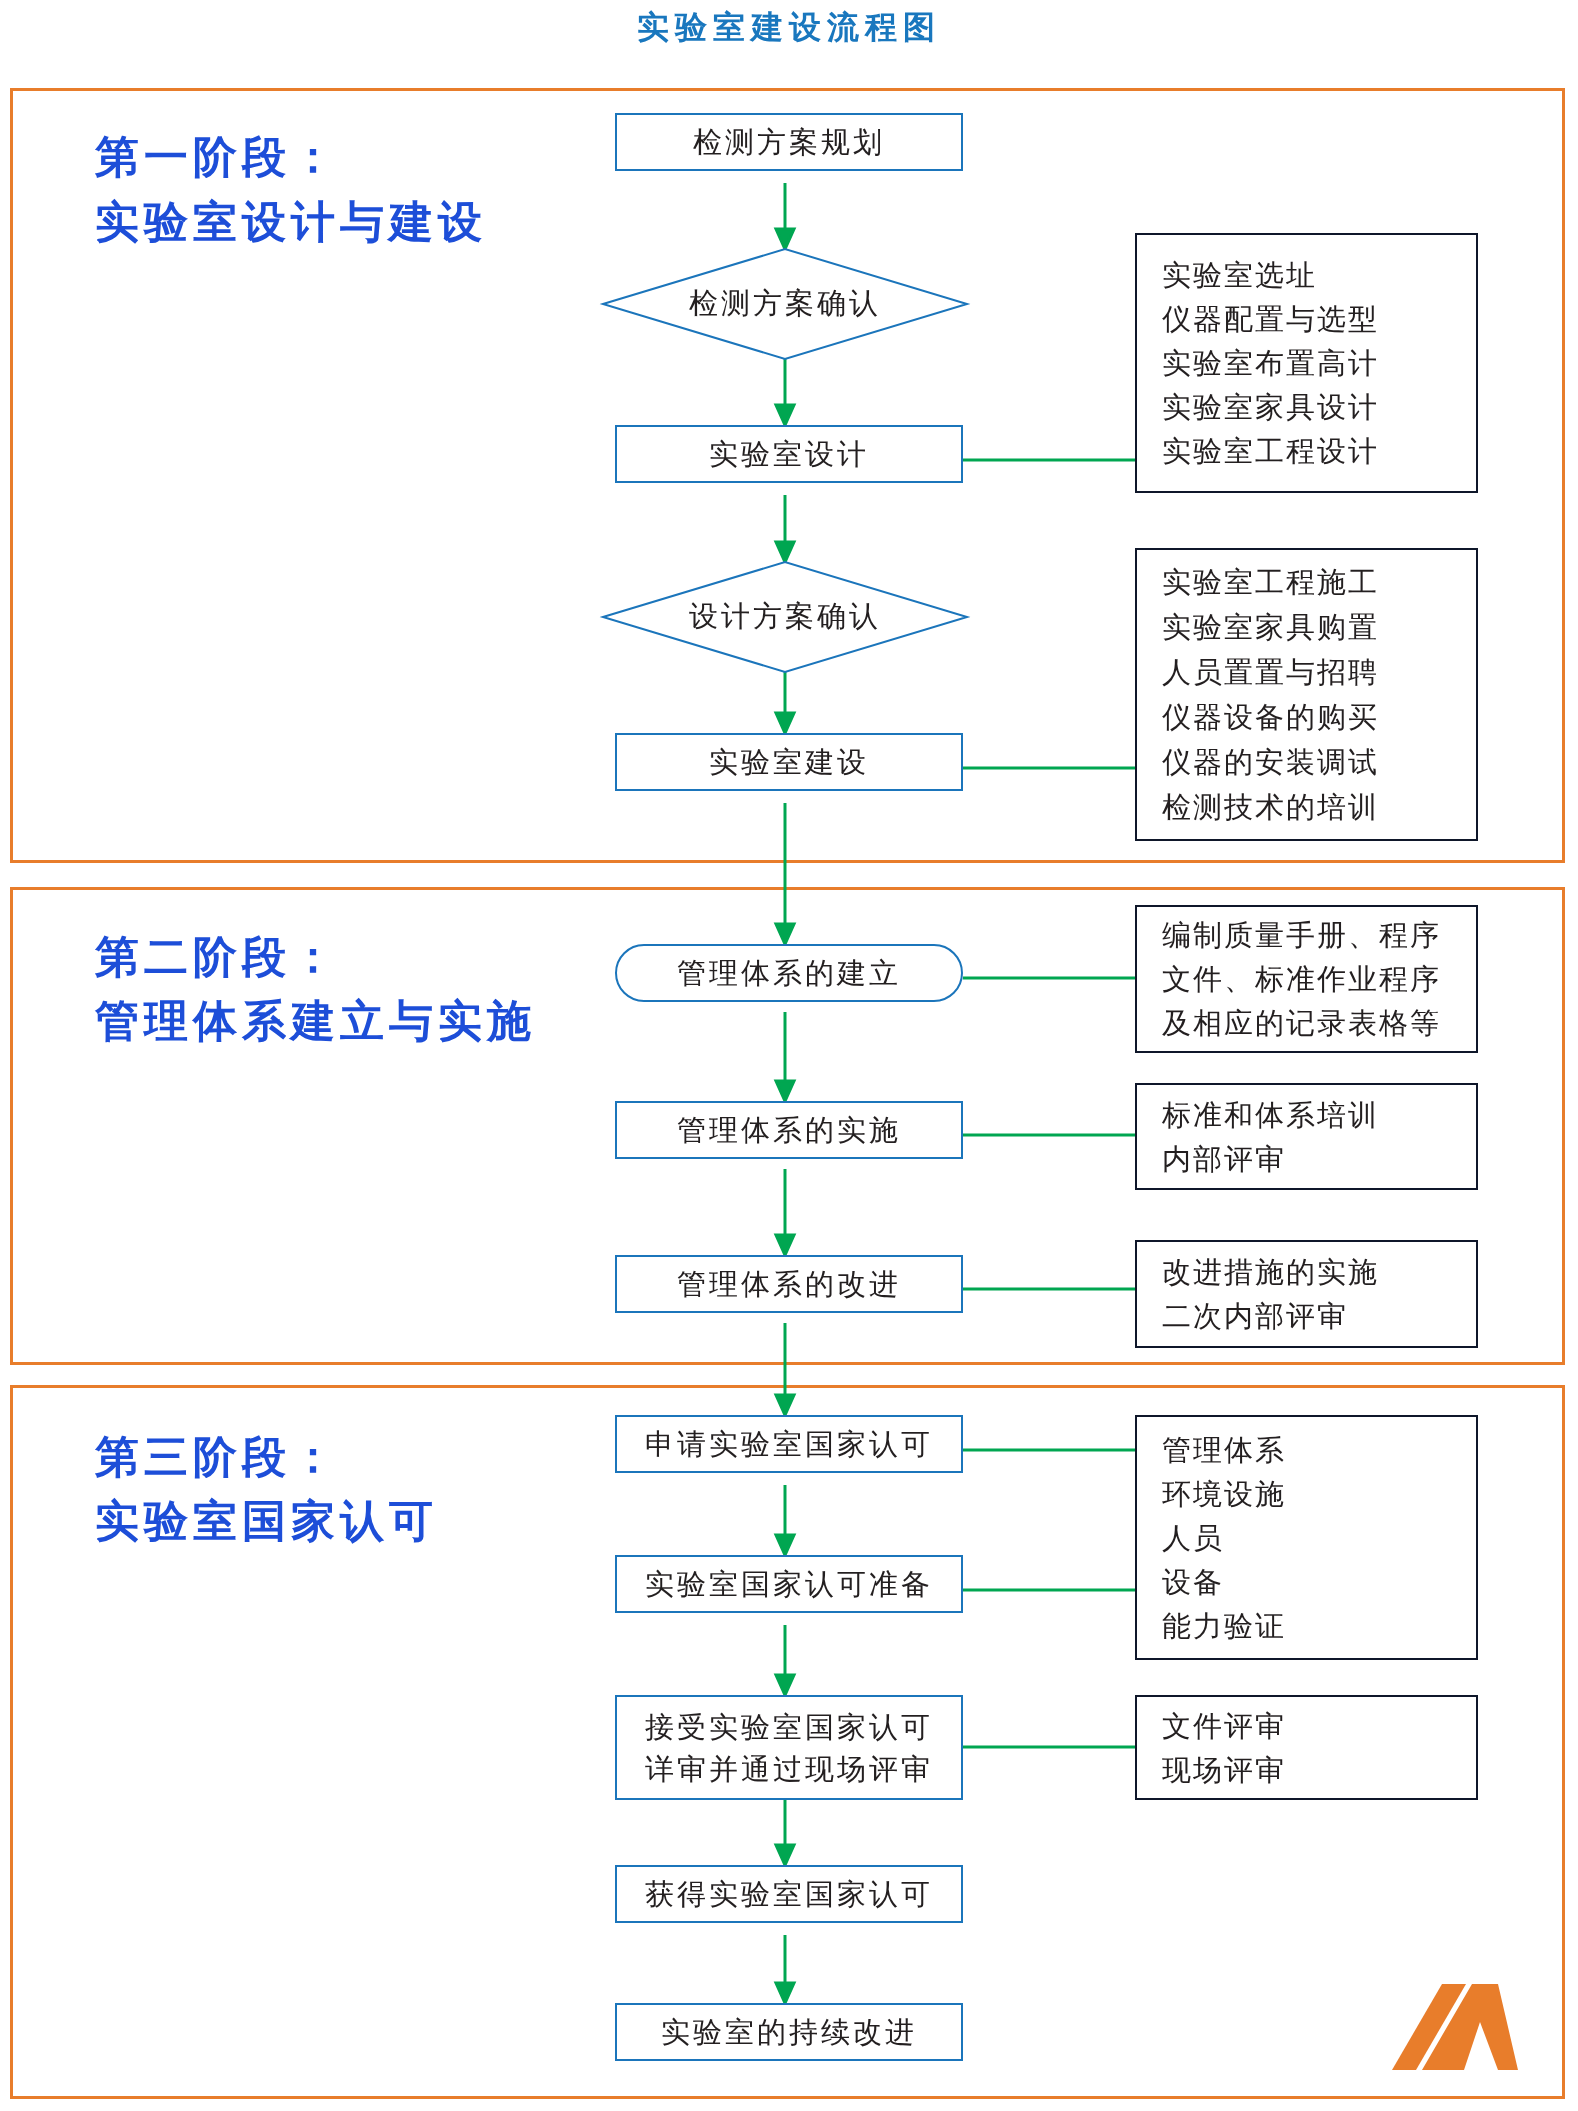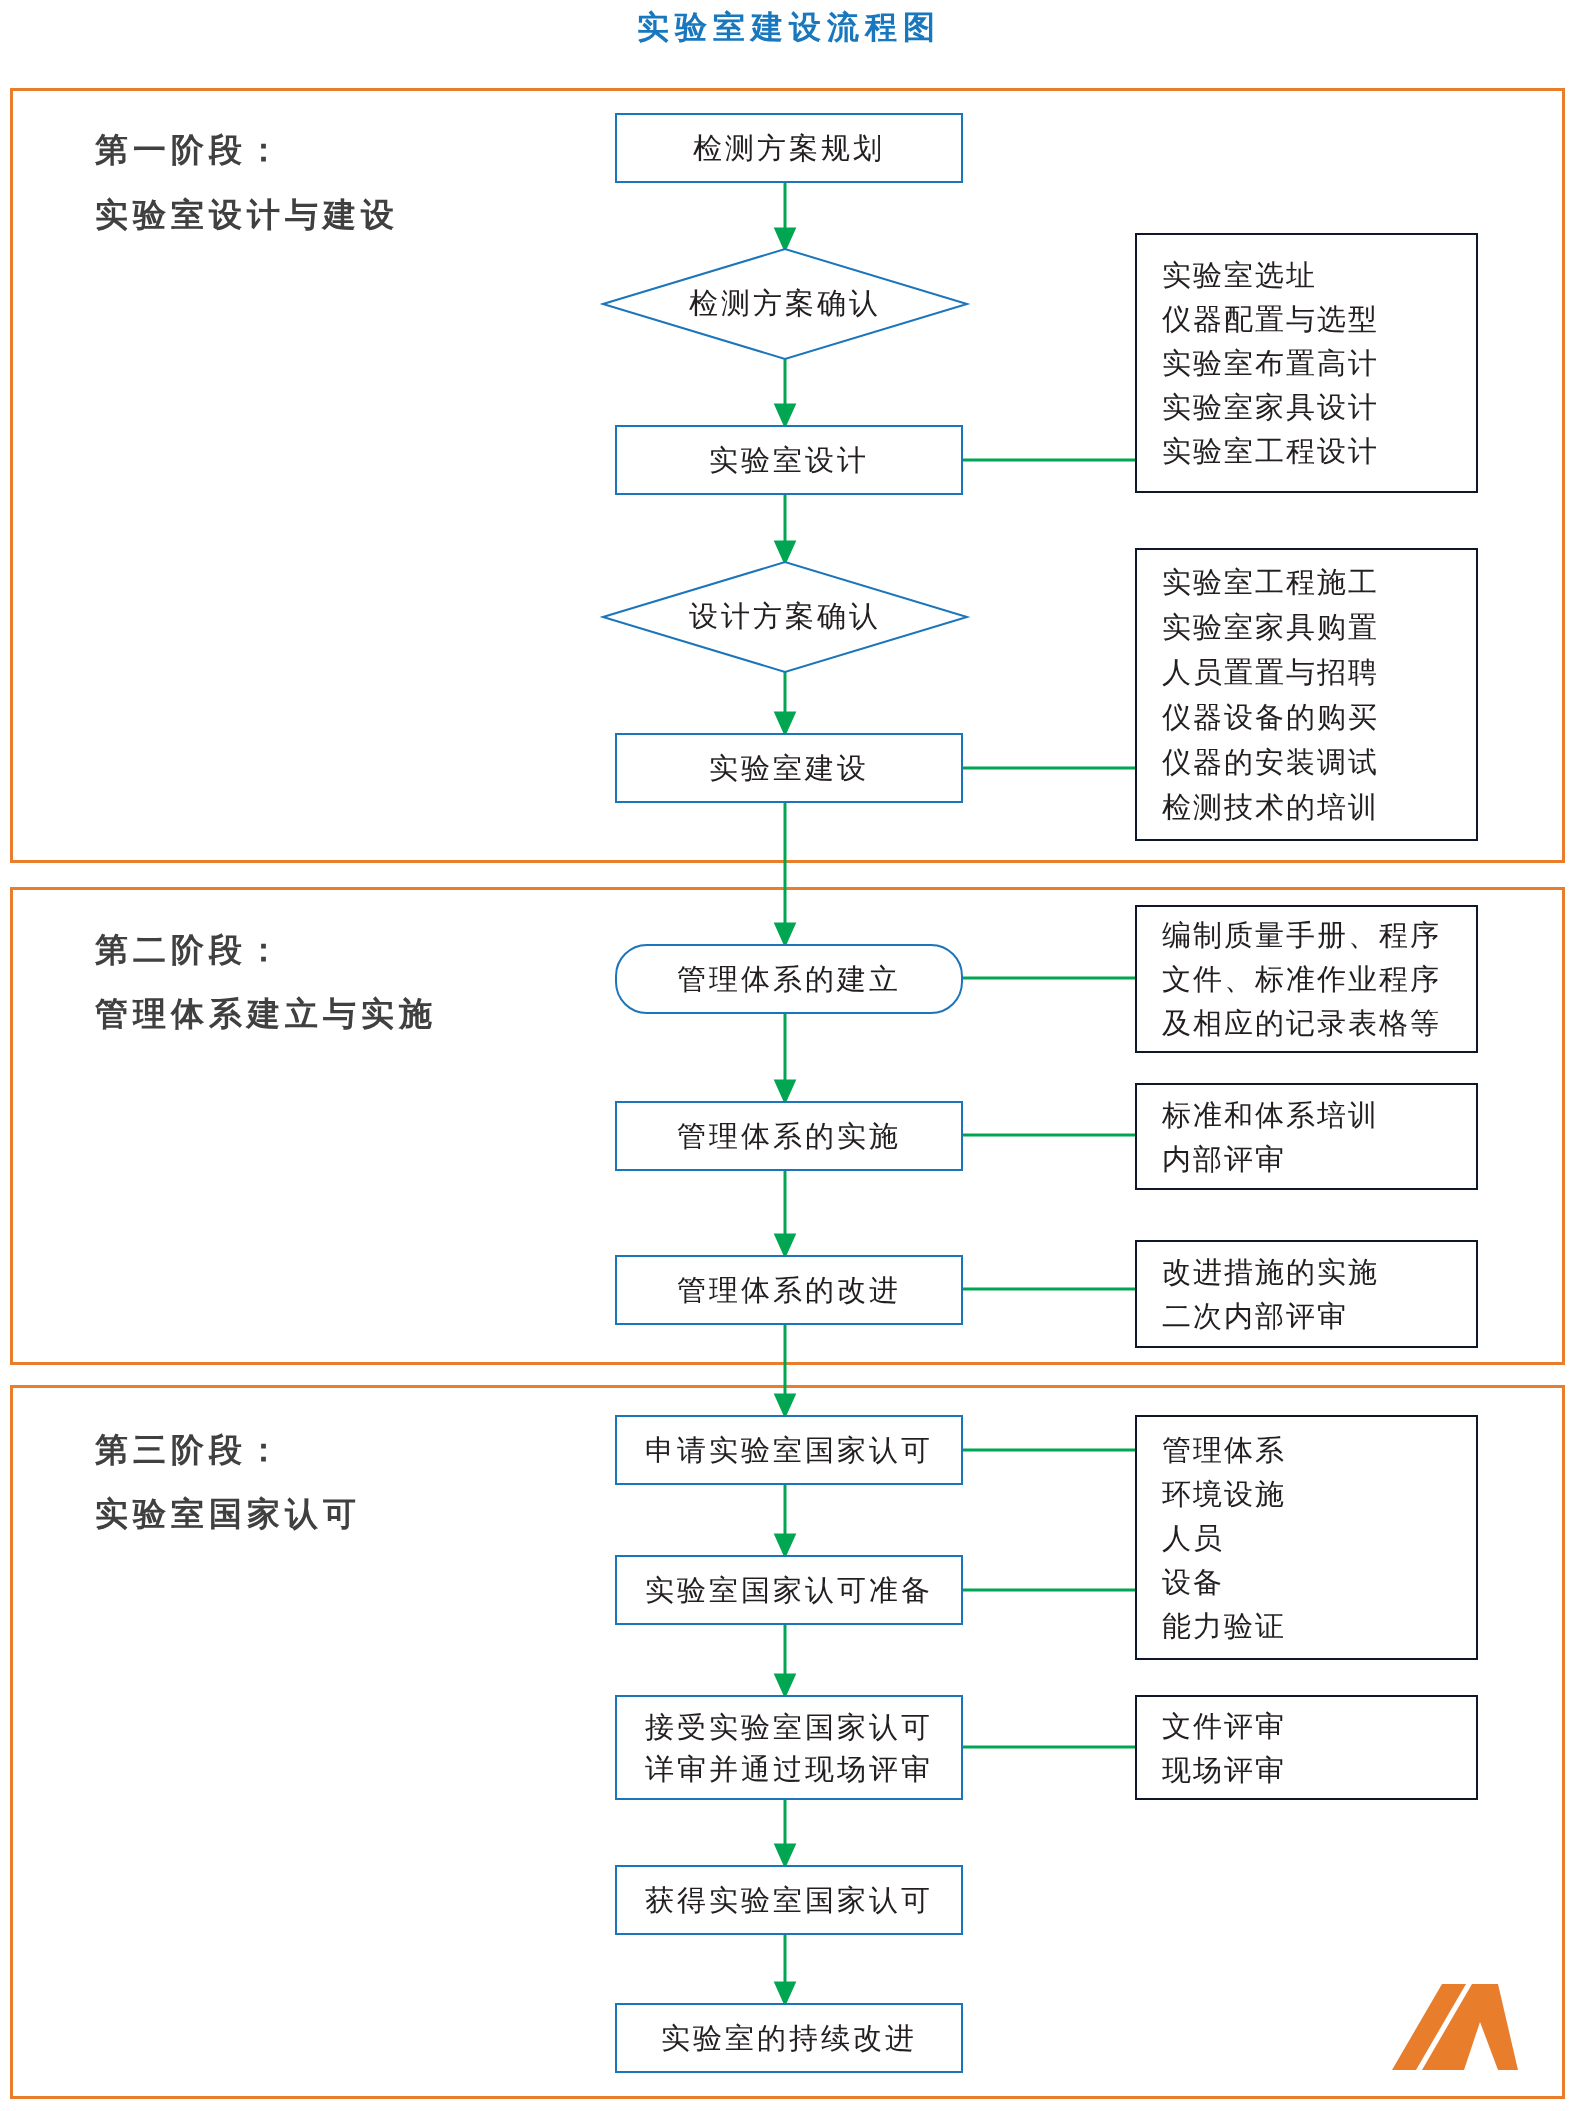--- a/index.html
+++ b/index.html
@@ -11,29 +11,29 @@
     position:absolute;left:0;top:6px;width:100%;text-align:center;
     font-size:32px;font-weight:bold;color:#1977BE;letter-spacing:6px;
   }
   .stage{
     position:absolute;left:10px;width:1555px;border:3px solid #E87D2B;background:#ffffff;
     box-sizing:border-box;z-index:1;
   }
   #stage1{top:88px;height:775px;}
   #stage2{top:887px;height:478px;}
   #stage3{top:1385px;height:714px;}
-  .stage-label{position:absolute;left:95px;font-size:33px;font-weight:bold;color:#404040;letter-spacing:5px;z-index:3;}
+  .stage-label{position:absolute;left:95px;font-size:44px;font-weight:bold;color:#1d4ed8;letter-spacing:5px;z-index:3;}
   svg.overlay{position:absolute;left:0;top:0;z-index:2;}
   .node{
     position:absolute;left:615px;width:348px;box-sizing:border-box;
     border:2px solid #1B75BB;background:#ffffff;z-index:3;
     display:flex;flex-direction:column;align-items:center;justify-content:center;
     font-size:29px;letter-spacing:3px;text-align:center;line-height:42px;
   }
-  .h70{height:70px;}
+  .h70{height:58px;}
   .diamond-label{
     position:absolute;left:603px;width:364px;height:110px;z-index:3;
     display:flex;align-items:center;justify-content:center;
     font-size:29px;letter-spacing:3px;
   }
   .sidebox{
     position:absolute;left:1135px;width:343px;box-sizing:border-box;
     border:2px solid #0f172a;background:#ffffff;z-index:3;
     padding-left:25px;display:flex;flex-direction:column;justify-content:center;
     font-size:29px;letter-spacing:2px;

